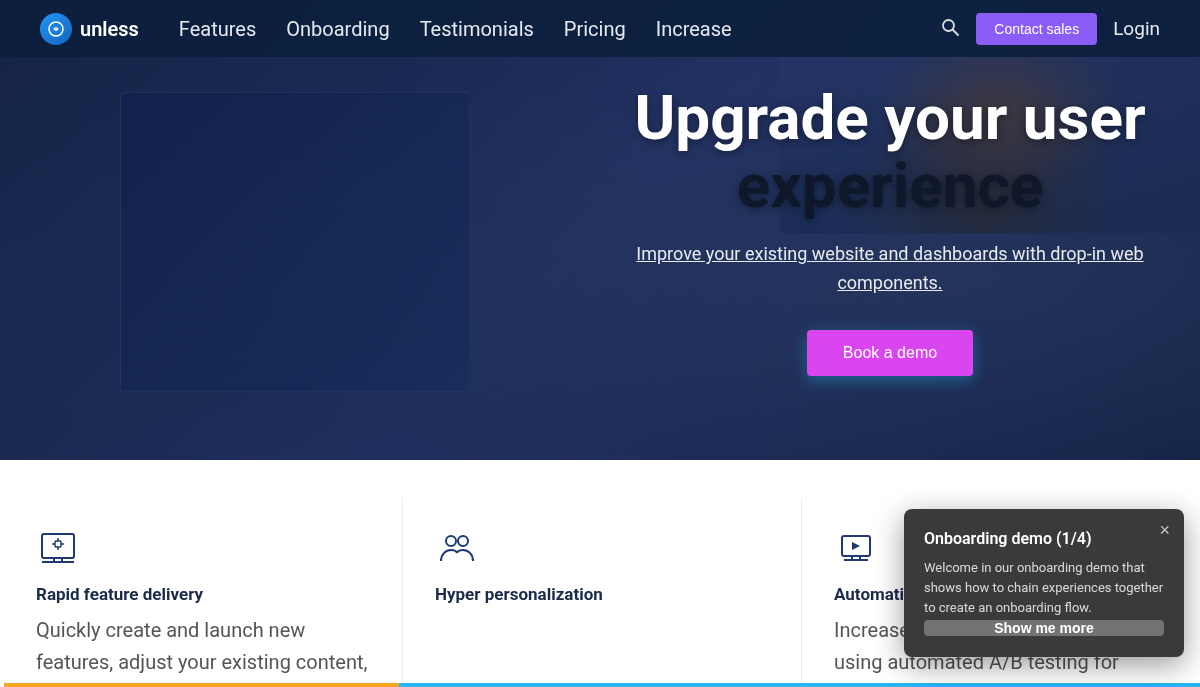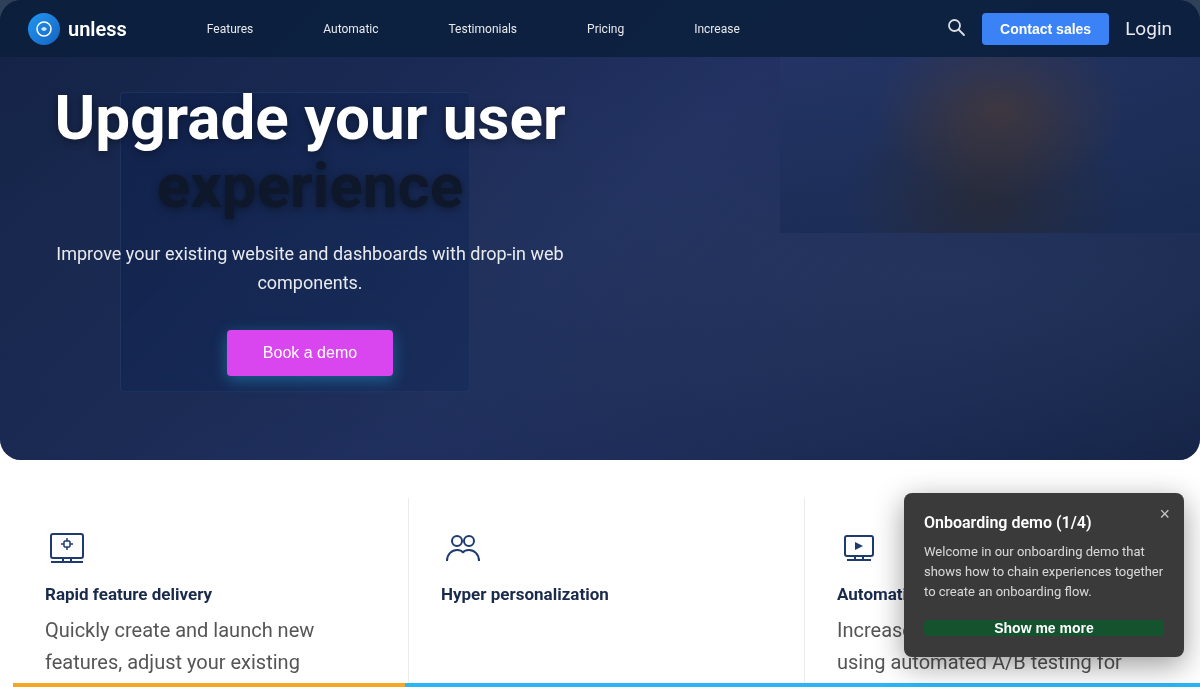--- a/index.html
+++ b/index.html
@@ -1,48 +1,48 @@
 <!DOCTYPE html>
 <html><head>
   <meta charset="utf-8">
   <style>
     * { margin: 0; padding: 0; box-sizing: border-box; }
     body { font-family: -apple-system, BlinkMacSystemFont, 'Segoe UI', Roboto, sans-serif; width: 1200px; height: 687px; overflow: hidden; position: relative; }
 
     
     nav {
       position: absolute; top: 0; left: 0; right: 0; z-index: 10;
-      display: flex; align-items: center; padding: 0 28px; height: 57px;
+      display: flex; align-items: center; padding: 0 40px; height: 57px;
       background: rgba(10, 30, 60, 0.85);
     }
     .logo { display: flex; align-items: center; gap: 8px; margin-right: 40px; }
     .logo-circle {
       width: 32px; height: 32px; border-radius: 50%;
       background: linear-gradient(135deg, #2196f3, #1565c0);
       display: flex; align-items: center; justify-content: center;
       color: white; font-size: 14px; font-weight: bold;
     }
     .logo-text { color: white; font-size: 20px; font-weight: 600; }
     .nav-links { display: flex; gap: 30px; flex: 1; }
     .nav-link {
-      color: rgba(255,255,255,0.9); text-decoration: none; font-size: 12px;
-      cursor: pointer; padding: 4px 0; margin-left: 40px;
+      color: rgba(255,255,255,0.9); text-decoration: none; font-size: 20px;
+      cursor: pointer; padding: 4px 0;
     }
     .nav-right { display: flex; align-items: center; gap: 16px; }
     .search-icon { color: rgba(255,255,255,0.8); font-size: 18px; cursor: pointer; }
     .contact-btn {
-      background: #3b82f6; color: white; border: none; padding: 8px 18px;
-      border-radius: 4px; font-size: 14px; cursor: pointer; font-weight: 700;
+      background: #8b5cf6; color: white; border: none; padding: 8px 18px;
+      border-radius: 4px; font-size: 14px; cursor: pointer; font-weight: 400;
     }
     .login-link { color: rgba(255,255,255,0.9); font-size: 19px; cursor: pointer; }
 
     
     .hero {
       position: relative; width: 100%; height: 460px;
-      overflow: hidden; display: flex; align-items: center; justify-content: flex-start; border-radius: 21px;
+      overflow: hidden; display: flex; align-items: center; justify-content: flex-end;
     }
     .hero-bg {
       position: absolute; inset: 0;
       background: linear-gradient(135deg, #1a2a4a 0%, #2a3a6a 30%, #3a4a8a 50%, #1a2a4a 100%);
     }
     
     .hero-bg::after {
       content: '';
       position: absolute; inset: 0;
       background:
@@ -73,30 +73,31 @@
     }
     .hero-title {
       font-size: 62px; font-weight: 700; color: white; line-height: 1.1;
       text-shadow: 0 2px 8px rgba(0,0,0,0.4);
     }
     .hero-title-highlight { color: #0f172a; display: block; }
     .hero-subtitle {
       font-size: 18px; color: rgba(255,255,255,0.9); margin: 20px 0 32px;
       max-width: 580px; margin-left: auto; margin-right: auto;
       line-height: 1.6;
+      text-decoration: underline;
     }
     .book-demo-btn {
       background: #d946ef; color: white; border: none; padding: 14px 36px;
       border-radius: 4px; font-size: 16px; cursor: pointer; font-weight: 500;
       box-shadow: 0 4px 15px rgba(41,182,246,0.4);
     }
 
     
     .features {
-      position: absolute; bottom: 0; left: 13px; right: 0; height: 189px;
+      position: absolute; bottom: 0; left: 4px; right: 0; height: 189px;
       background: white;
       display: flex;
     }
     .feature-card {
       flex: 1; padding: 28px 32px 24px;
       border-right: 1px solid #e8ecf0;
     }
     .feature-card:last-child { border-right: none; }
     .feature-icon {
       width: 44px; height: 44px; margin-bottom: 14px;
@@ -127,24 +128,23 @@
     .popup-close {
       position: absolute; top: 12px; right: 14px;
       color: rgba(255,255,255,0.7); font-size: 18px; cursor: pointer;
       background: none; border: none; line-height: 1;
     }
     .popup-title {
       color: white; font-size: 16px; font-weight: 600; margin-bottom: 10px;
     }
     .popup-desc {
       color: rgba(255,255,255,0.8); font-size: 13px; line-height: 1.55;
-      margin-bottom: 16px;
     }
     .popup-btn {
-      width: 100%; background: #14532d; color: white; border: none;
+      width: 100%; background: #737373; color: white; border: none;
       border-radius: 4px; font-size: 14px; font-weight: 600;
       cursor: pointer;
     }
 
     
     .person-right {
       position: absolute; right: 0; top: 57px; bottom: 227px;
       width: 420px; overflow: hidden;
     }
     .person-right::before {
@@ -168,21 +168,21 @@
       <svg width="18" height="18" viewBox="0 0 18 18" fill="none">
         <circle cx="9" cy="9" r="7" stroke="white" stroke-width="1.5" fill="none"></circle>
         <path d="M6 9 Q9 5 12 9 Q9 13 6 9Z" fill="white" opacity="0.8"></path>
       </svg>
     </div>
     <span class="logo-text">unless</span>
   </div>
 
   <div class="nav-links">
     <a class="nav-link">Features</a>
-    <a class="nav-link">Automatic</a>
+    <a class="nav-link">Onboarding</a>
     <a class="nav-link">Testimonials</a>
     <a class="nav-link">Pricing</a>
     <a class="nav-link">Increase</a>
   </div>
 
   <div class="nav-right">
     <span class="search-icon">
       <svg width="20" height="20" viewBox="0 0 20 20" fill="none">
         <circle cx="8.5" cy="8.5" r="5.5" stroke="rgba(255,255,255,0.85)" stroke-width="1.8"></circle>
         <line x1="13" y1="13" x2="18" y2="18" stroke="rgba(255,255,255,0.85)" stroke-width="1.8" stroke-linecap="round"></line>

